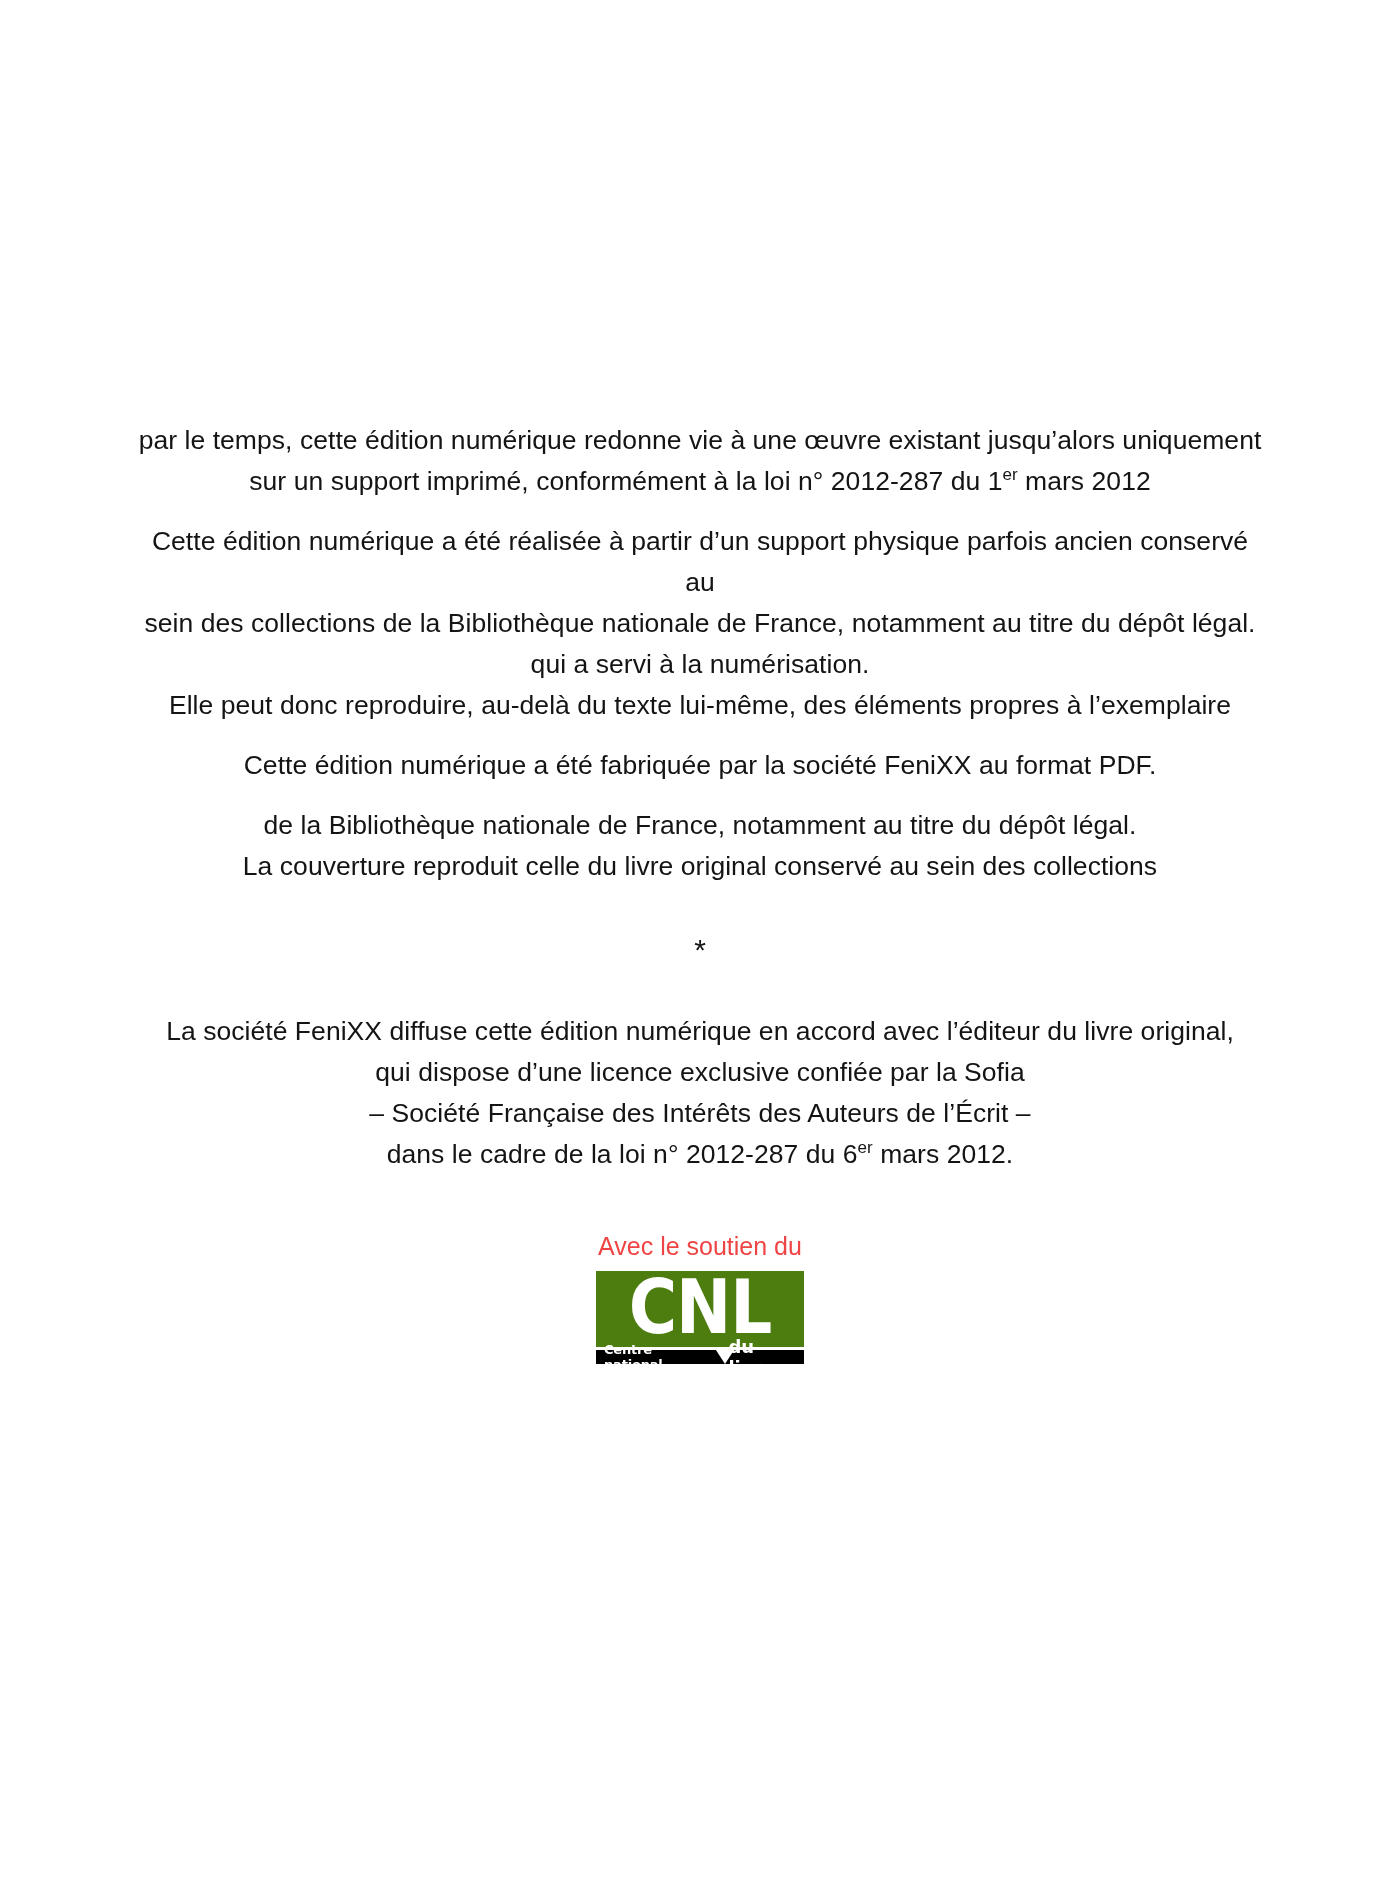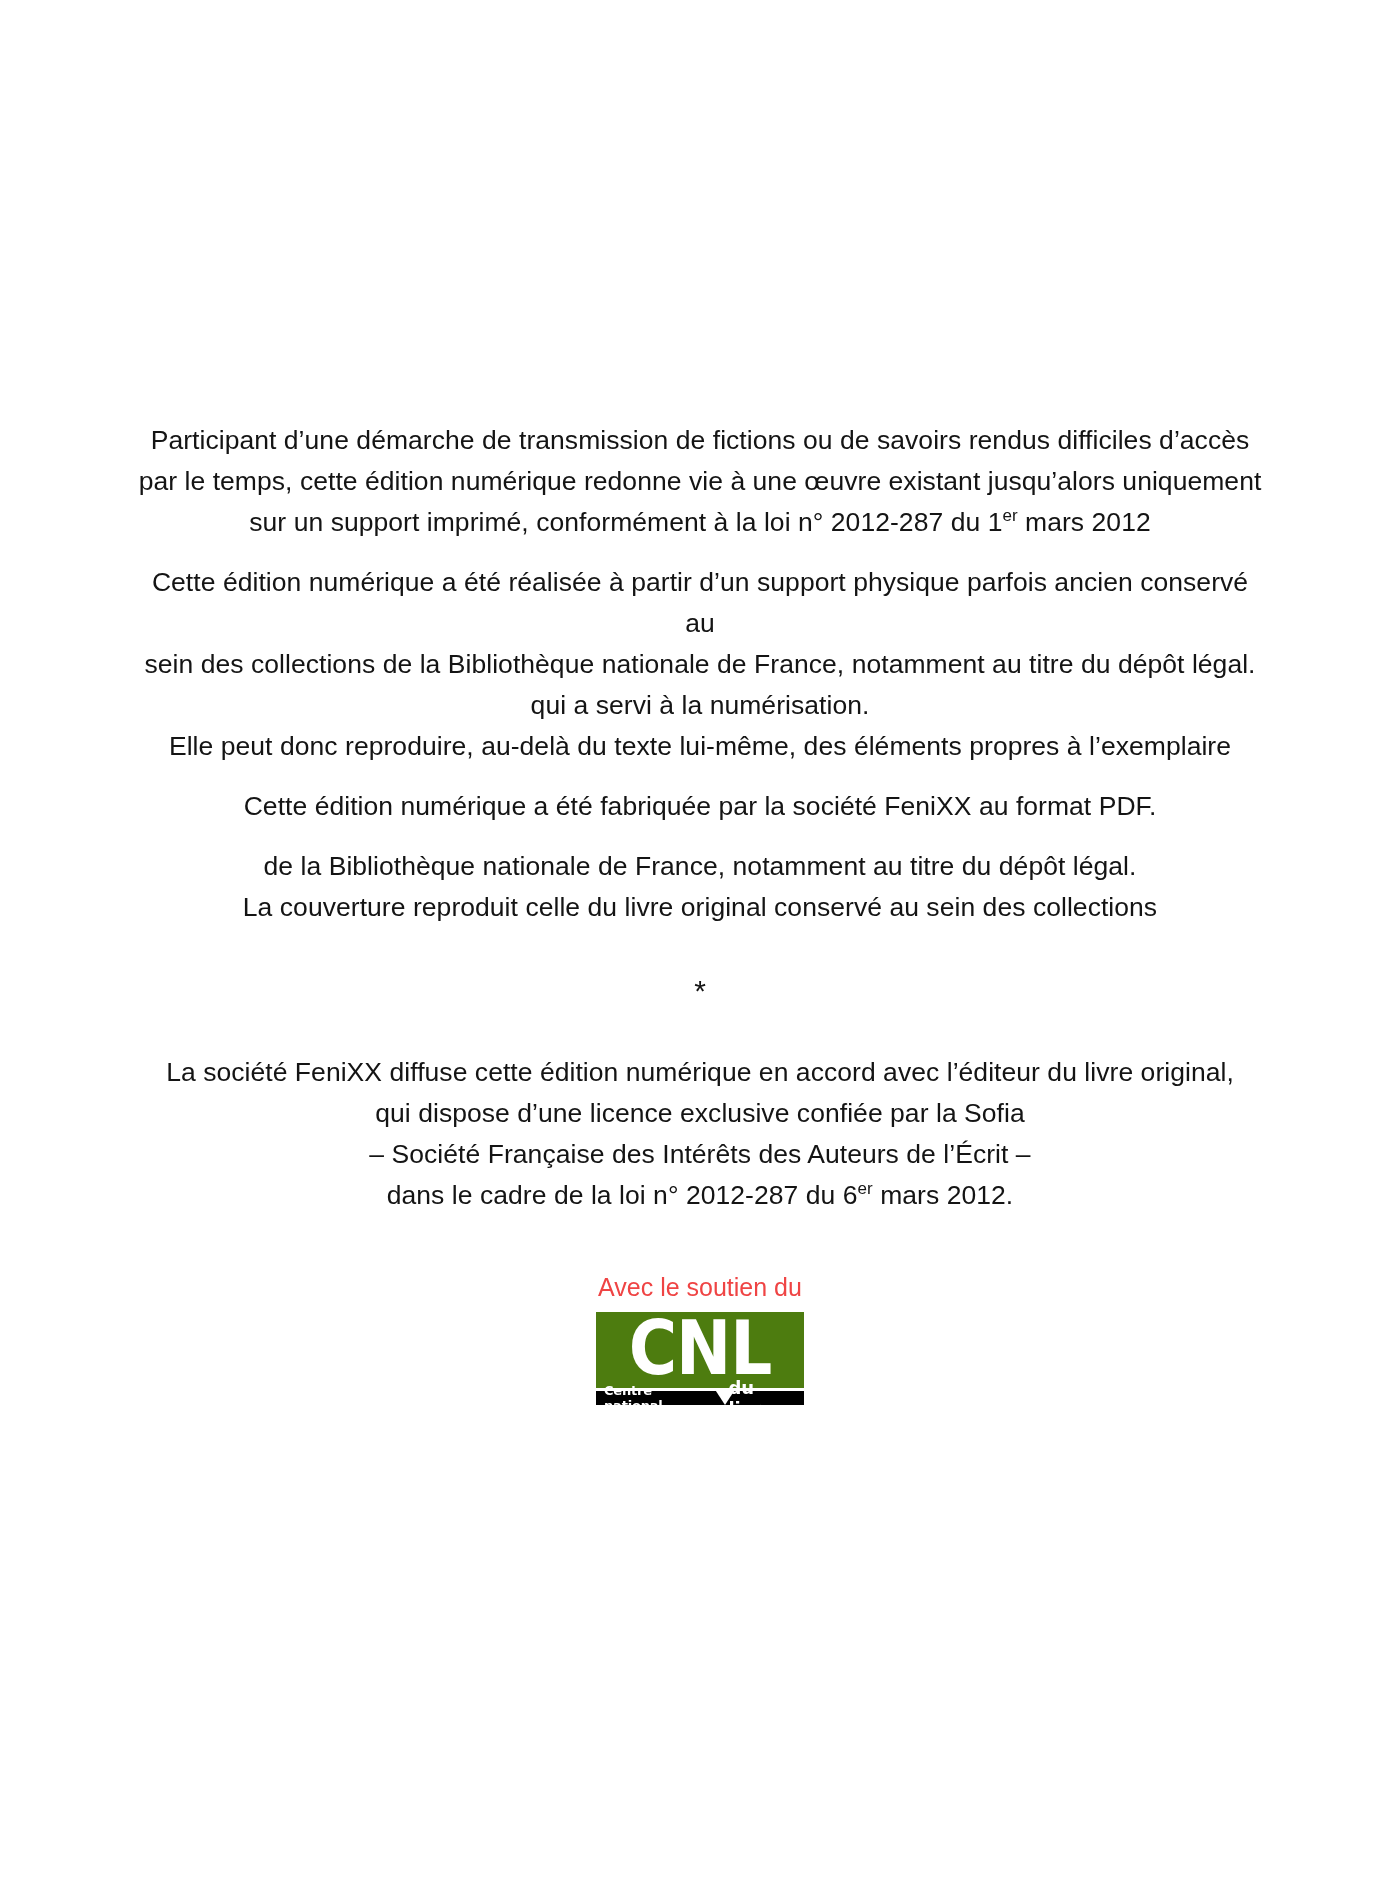--- a/index.html
+++ b/index.html
@@ -148,21 +148,20 @@
     border-top: 17px solid #ffffff;
   }
 </style>
 </head>
 <body>
 
 <div class="page">
   <div class="content">
 
     <div class="para">
-      <div>Participant d’une démarche de transmission de fictions ou de savoirs rendus difficiles d’accès</div>
       <div>par le temps, cette édition numérique redonne vie à une œuvre existant jusqu’alors uniquement</div>
       <div>
         <span>sur un support imprimé, conformément à la loi n° 2012-287 du 1</span><span class="sup">er</span><span> mars 2012</span>
       </div>
     </div>
 
     <div class="para">
       <div>Cette édition numérique a été réalisée à partir d’un support physique parfois ancien conservé au</div>
       <div>sein des collections de la Bibliothèque nationale de France, notamment au titre du dépôt légal.</div>
       <div>qui a servi à la numérisation.</div>

